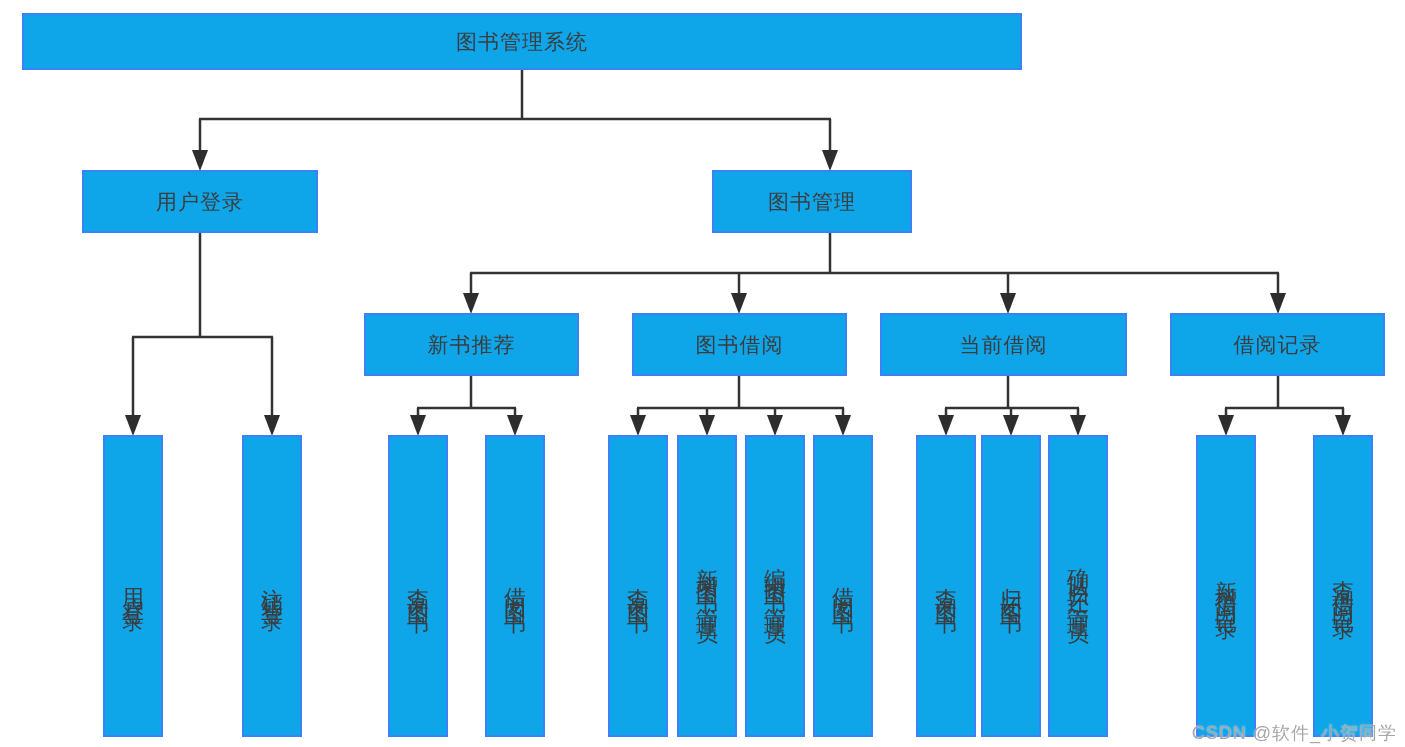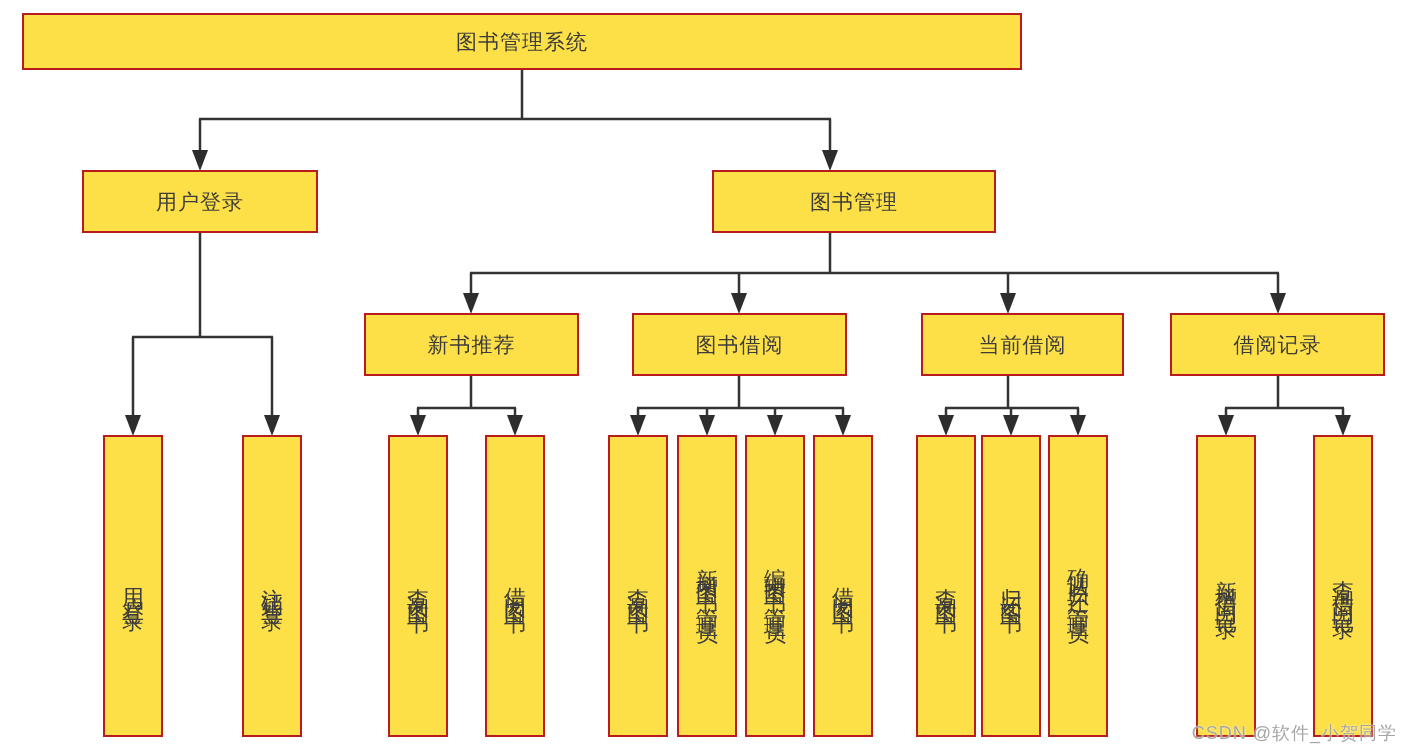--- a/index.html
+++ b/index.html
@@ -15,22 +15,22 @@
     background: #ffffff;
     overflow: hidden;
   }
   .connectors {
     position: absolute;
     left: 0; top: 0;
     width: 1405px; height: 747px;
   }
   .box {
     position: absolute;
-    border: 2px solid #b91c1c;
-    background: #fde047;
+    border: 2px solid #3b82f6;
+    background: #0ea5e9;
     display: flex;
     align-items: center;
     justify-content: center;
     color: #3c3c3c;
     box-sizing: border-box;
   }
   .hlabel {
     font-size: 21px;
     letter-spacing: 1px;
     white-space: nowrap;
@@ -133,31 +133,31 @@
     </g>
   </svg>
 
   <div class="box" style="left:22px; top:13px; width:1000px; height:57px;">
     <span class="hlabel">图书管理系统</span>
   </div>
 
   <div class="box" style="left:82px; top:170px; width:236px; height:63px;">
     <span class="hlabel">用户登录</span>
   </div>
-  <div class="box" style="left:712px; top:170px; width:284px; height:63px;">
+  <div class="box" style="left:712px; top:170px; width:200px; height:63px;">
     <span class="hlabel">图书管理</span>
   </div>
 
   <div class="box" style="left:632px; top:313px; width:215px; height:63px;">
     <span class="hlabel">图书借阅</span>
   </div>
   <div class="box" style="left:364px; top:313px; width:215px; height:63px;">
     <span class="hlabel">新书推荐</span>
   </div>
-  <div class="box" style="left:921px; top:313px; width:203px; height:63px;">
+  <div class="box" style="left:880px; top:313px; width:247px; height:63px;">
     <span class="hlabel">当前借阅</span>
   </div>
   <div class="box" style="left:1170px; top:313px; width:215px; height:63px;">
     <span class="hlabel">借阅记录</span>
   </div>
 
   <div class="box leaf" style="left:103px;">
     <span class="vlabel">用户登录</span>
   </div>
   <div class="box leaf" style="left:242px;">

